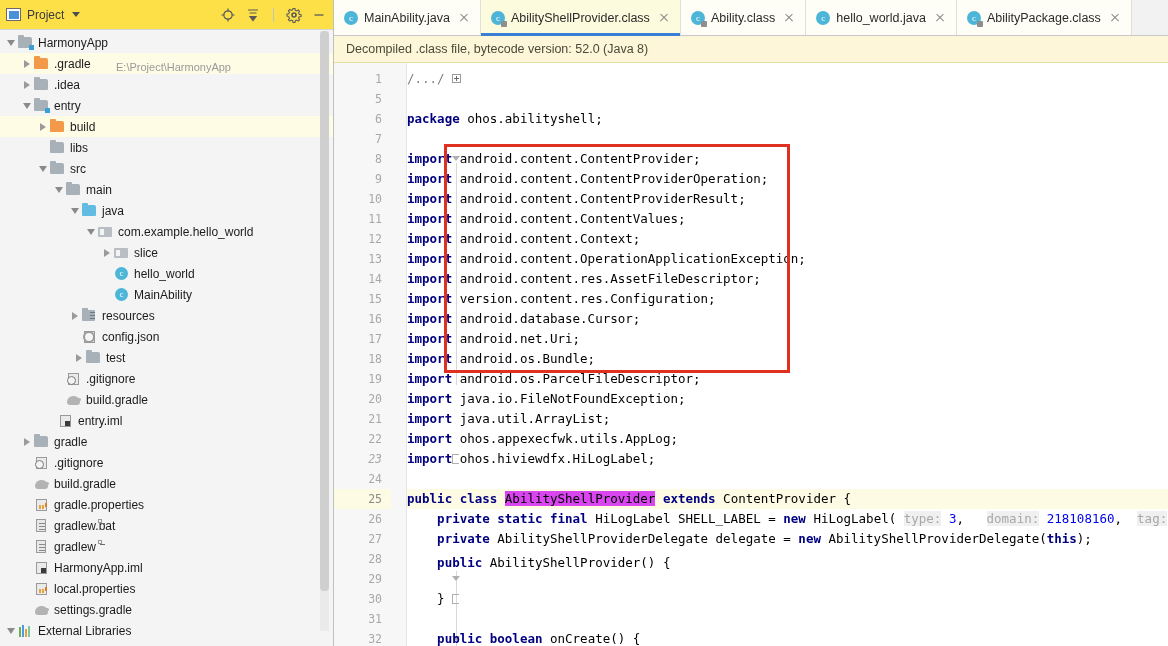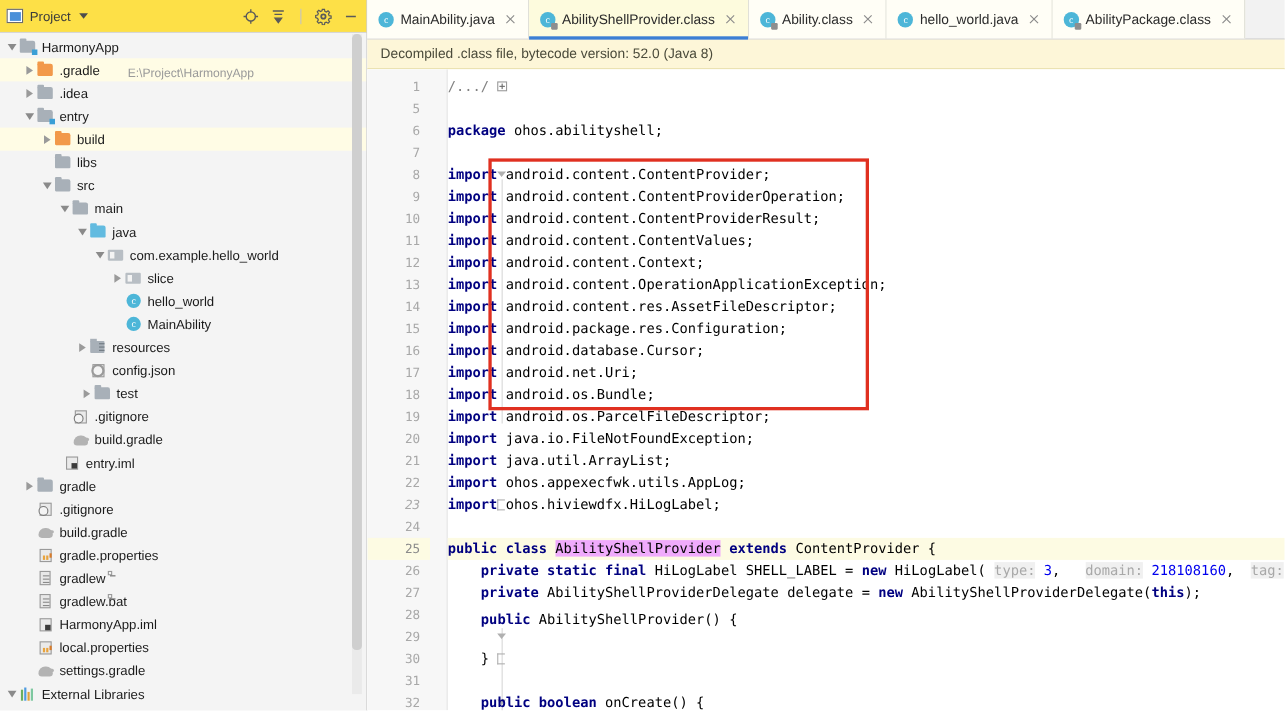--- a/index.html
+++ b/index.html
@@ -296,21 +296,21 @@
     height: 20px; line-height: 20px;
     white-space: pre;
     font-family: "DejaVu Sans Mono", monospace;
     font-size: 12.5px;
     color: #000;
   }
   .kw   { color: #000080; font-weight: bold; }
   .num  { color: #0000ee; }
   .cmt  { color: #808080; }
   .hintlbl { color: #a8a8a8; background:#f0f0f0; }
-  .clsname { background: #f0abfc; }
+  .clsname { background: #d946ef; }
   .plain { color: #000; }
 
   
   #redbox {
     position: absolute;
     border: 3px solid #e03020;
     pointer-events: none;
     background: transparent;
   }
 </style>
@@ -545,30 +545,30 @@
           </span>
           <span class="lbl">gradle.properties</span>
         </div>
         <div class="row" style="padding-left: 20px;">
           <span class="arrow none"></span>
           <span class="ico">
             <span class="ic-doc lines">
               <span class="fold"></span>
             </span>
           </span>
-          <span class="lbl">gradlew</span>
+          <span class="lbl">gradlew.bat</span>
         </div>
         <div class="row" style="padding-left: 20px;">
           <span class="arrow none"></span>
           <span class="ico">
             <span class="ic-doc lines">
               <span class="fold"></span>
             </span>
           </span>
-          <span class="lbl">gradlew.bat</span>
+          <span class="lbl">gradlew</span>
         </div>
         <div class="row" style="padding-left: 20px;">
           <span class="arrow none"></span>
           <span class="ico">
             <span class="ic-iml"></span>
           </span>
           <span class="lbl">HarmonyApp.iml</span>
         </div>
         <div class="row" style="padding-left: 20px;">
           <span class="arrow none"></span>
@@ -687,21 +687,21 @@
           <div class="code-line" style="top: 26px;"></div>
           <div class="code-line" style="top: 46px;"><span class="kw">package </span><span class="plain">ohos.abilityshell;</span></div>
           <div class="code-line" style="top: 66px;"></div>
           <div class="code-line" style="top: 86px;"><span class="kw">import </span><span class="plain">android.content.ContentProvider;</span></div>
           <div class="code-line" style="top: 106px;"><span class="kw">import </span><span class="plain">android.content.ContentProviderOperation;</span></div>
           <div class="code-line" style="top: 126px;"><span class="kw">import </span><span class="plain">android.content.ContentProviderResult;</span></div>
           <div class="code-line" style="top: 146px;"><span class="kw">import </span><span class="plain">android.content.ContentValues;</span></div>
           <div class="code-line" style="top: 166px;"><span class="kw">import </span><span class="plain">android.content.Context;</span></div>
           <div class="code-line" style="top: 186px;"><span class="kw">import </span><span class="plain">android.content.OperationApplicationException;</span></div>
           <div class="code-line" style="top: 206px;"><span class="kw">import </span><span class="plain">android.content.res.AssetFileDescriptor;</span></div>
-          <div class="code-line" style="top: 226px;"><span class="kw">import </span><span class="plain">android.package.res.Configuration;</span></div>
+          <div class="code-line" style="top: 226px;"><span class="kw">import </span><span class="plain">version.content.res.Configuration;</span></div>
           <div class="code-line" style="top: 246px;"><span class="kw">import </span><span class="plain">android.database.Cursor;</span></div>
           <div class="code-line" style="top: 266px;"><span class="kw">import </span><span class="plain">android.net.Uri;</span></div>
           <div class="code-line" style="top: 286px;"><span class="kw">import </span><span class="plain">android.os.Bundle;</span></div>
           <div class="code-line" style="top: 306px;"><span class="kw">import </span><span class="plain">android.os.ParcelFileDescriptor;</span></div>
           <div class="code-line" style="top: 326px;"><span class="kw">import </span><span class="plain">java.io.FileNotFoundException;</span></div>
           <div class="code-line" style="top: 346px;"><span class="kw">import </span><span class="plain">java.util.ArrayList;</span></div>
           <div class="code-line" style="top: 366px;"><span class="kw">import </span><span class="plain">ohos.appexecfwk.utils.AppLog;</span></div>
           <div class="code-line" style="top: 386px;"><span class="kw">import </span><span class="plain">ohos.hiviewdfx.HiLogLabel;</span></div>
           <div class="code-line" style="top: 406px;"></div>
           <div class="codehl" style="top: 426px;"></div>

